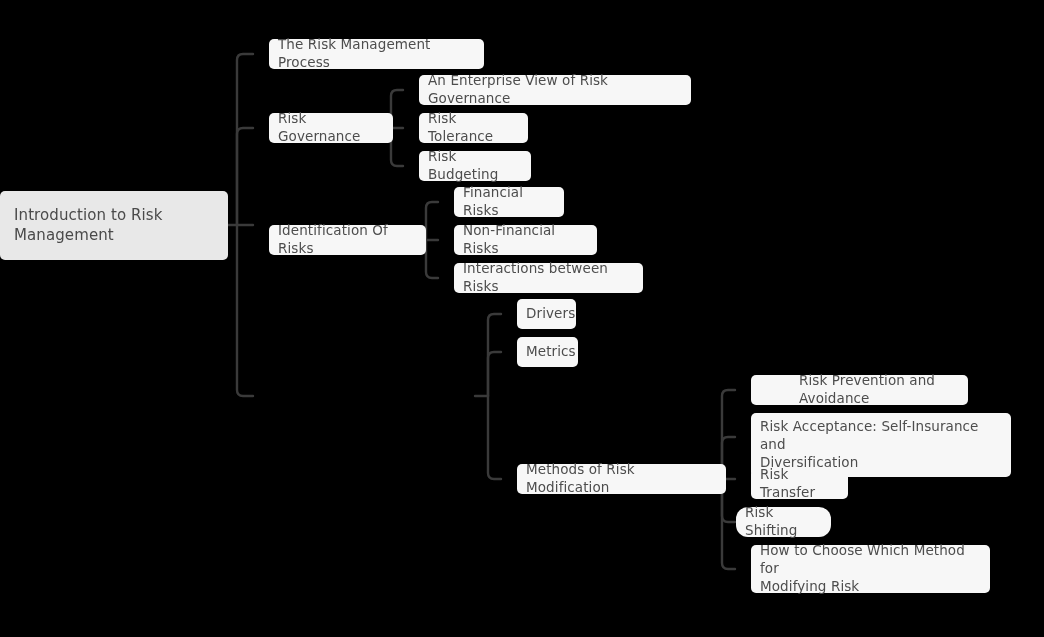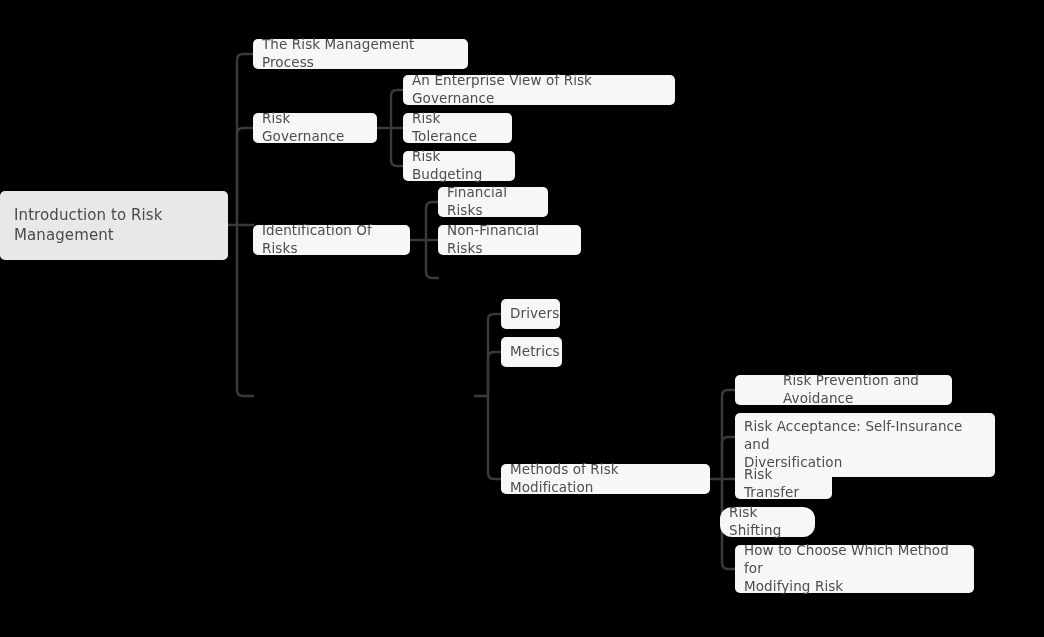--- a/index.html
+++ b/index.html
@@ -41,20 +41,21 @@
     background: #e8e8e8;
     color: #4a4a4a;
     font-size: 15px;
     padding: 10px 14px;
   }
   .node-branch {
     background: #f7f7f7;
     color: #4d4d4d;
     font-size: 13.5px;
     padding: 6px 9px;
+    margin-left: 16px;
   }
 </style>
 </head>
 <body>
 
 <div id="mindmap-canvas">
 
   <svg class="connector-layer" viewBox="0 0 1044 637" xmlns="http://www.w3.org/2000/svg">
     <g fill="none" stroke="#3a3a3a" stroke-width="2.4" stroke-linecap="round" stroke-linejoin="round">
 
@@ -94,20 +95,21 @@
   <div class="node node-branch" style="left: 253px; top: 39px; width: 215px; height: 30px;">The Risk Management Process</div>
   <div class="node node-branch" style="left: 253px; top: 113px; width: 124px; height: 30px;">Risk Governance</div>
   <div class="node node-branch" style="left: 253px; top: 225px; width: 157px; height: 30px;">Identification Of Risks</div>
 
   <div class="node node-branch" style="left: 403px; top: 75px; width: 272px; height: 30px;">An Enterprise View of Risk Governance</div>
   <div class="node node-branch" style="left: 403px; top: 113px; width: 109px; height: 30px;">Risk Tolerance</div>
   <div class="node node-branch" style="left: 403px; top: 151px; width: 112px; height: 30px;">Risk Budgeting</div>
 
   <div class="node node-branch" style="left: 438px; top: 187px; width: 110px; height: 30px;">Financial Risks</div>
   <div class="node node-branch" style="left: 438px; top: 225px; width: 143px; height: 30px;">Non-Financial Risks</div>
+  <div class="node node-branch" style="left: 438px; top: 263px; width: 189px; height: 30px;">Interactions between Risks</div>
 
   <div class="node node-branch" style="left: 501px; top: 299px; width: 59px; height: 30px;">Drivers</div>
   <div class="node node-branch" style="left: 501px; top: 337px; width: 61px; height: 30px;">Metrics</div>
   <div class="node node-branch" style="left: 501px; top: 464px; width: 209px; height: 30px;">Methods of Risk Modification</div>
 
   <div class="node node-branch" style="left: 735px; top: 375px; width: 217px; height: 30px; padding-left: 48px;">Risk Prevention and Avoidance</div>
   <div class="node node-branch" style="left: 735px; top: 413px; width: 260px; height: 64px;">Risk Acceptance: Self-Insurance and
 Diversification</div>
   <div class="node node-branch" style="left: 735px; top: 469px; width: 97px; height: 30px;">Risk Transfer</div>
   <div class="node node-branch" style="left: 720px; top: 507px; width: 95px; height: 30px; border-radius: 12px;">Risk Shifting</div>

